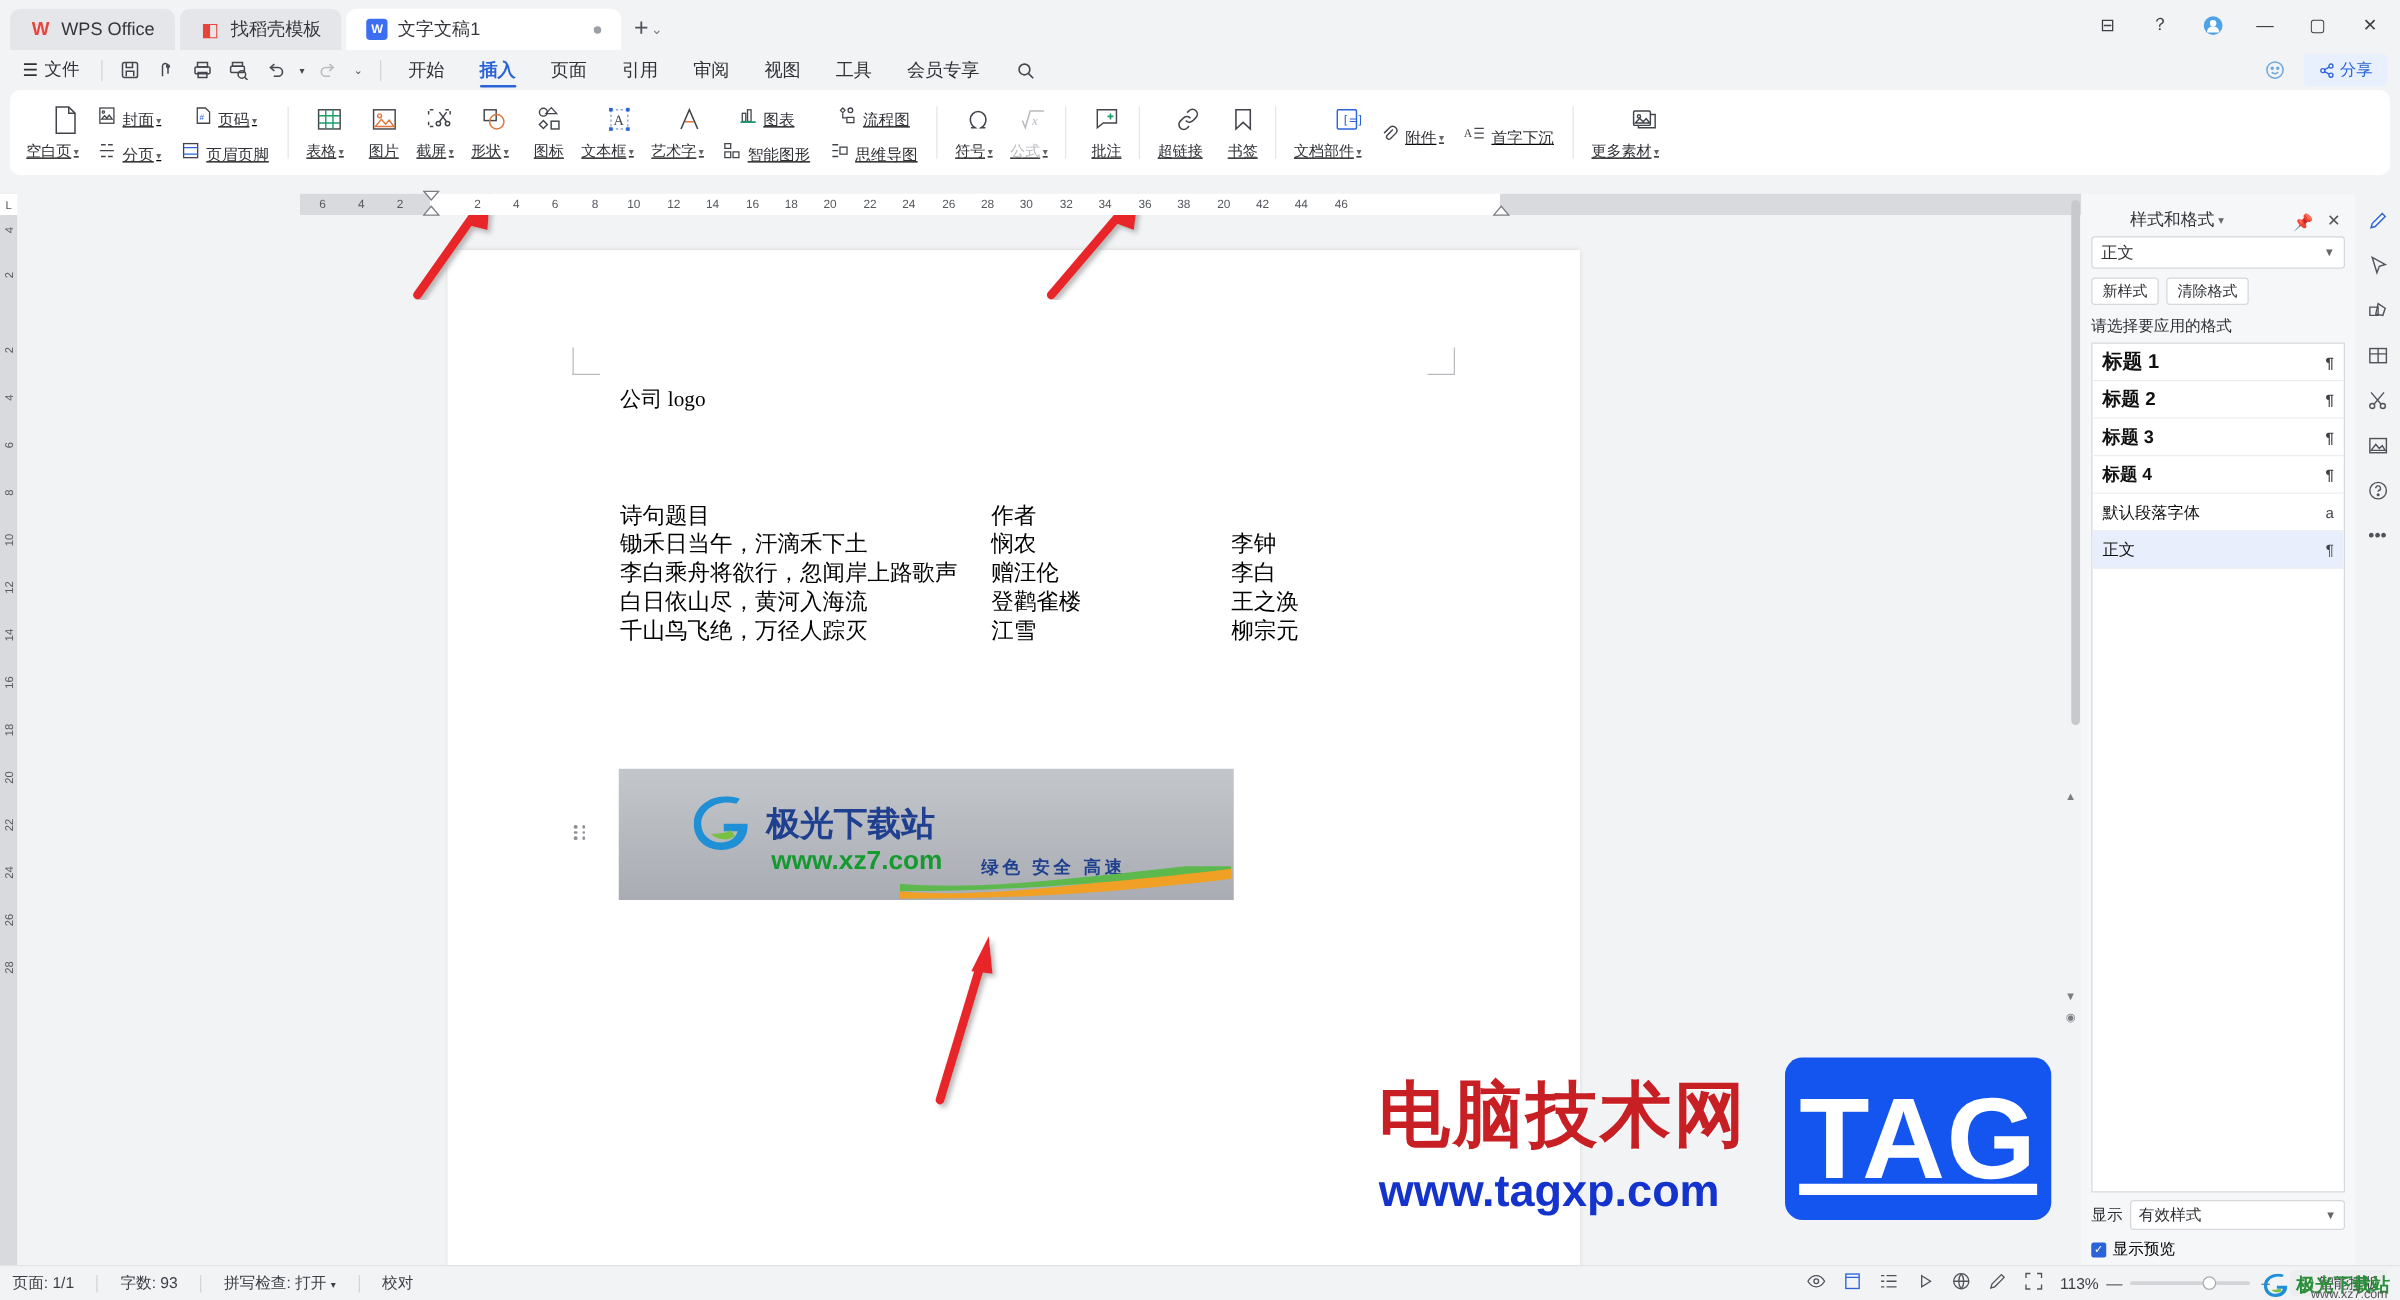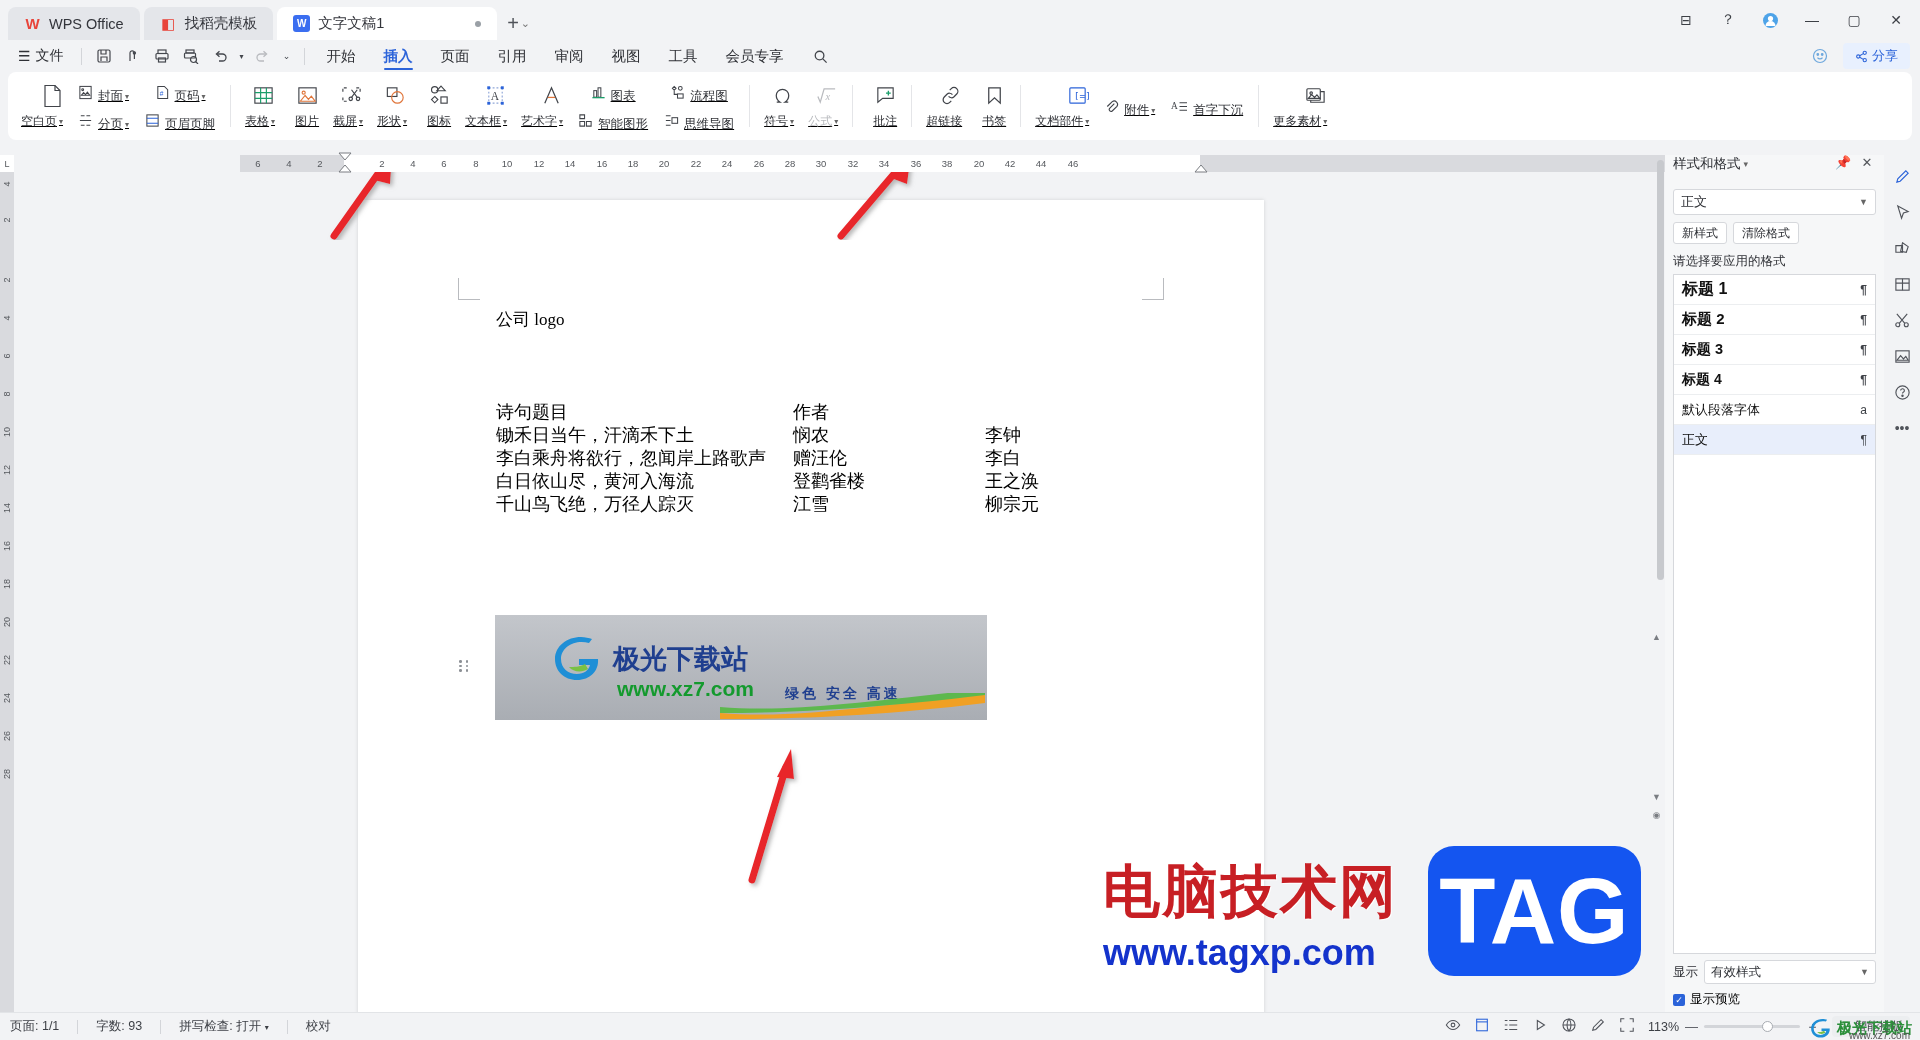--- a/index.html
+++ b/index.html
@@ -109,31 +109,31 @@
                color:#1f3f8f; letter-spacing:3px; }
 
   
   .wm { position:absolute; left:735px; top:640px; width:560px; height:180px; }
   .wm-cn { position:absolute; left:10px; top:14px; font-size:57px; font-weight:bold;
            color:#c71f24; letter-spacing:2px; font-family:"Liberation Sans",sans-serif;
            text-shadow:1px 1px 0 #fff; }
   .wm-url { position:absolute; left:10px; top:92px; font-size:36px; font-weight:bold;
             color:#1433cc; font-family:"Liberation Sans",sans-serif; }
   .wm-tag { position:absolute; left:335px; top:6px; width:213px; height:130px;
-            background:#1455f0; border-radius:26px; display:flex; align-items:center;
+            background:#1455f0; border-radius:14px; display:flex; align-items:center;
             justify-content:center; color:#fff; font-size:92px; font-weight:bold;
-            font-family:"Liberation Sans",sans-serif; letter-spacing:1px; }
+            font-family:"Liberation Sans",sans-serif; letter-spacing:1px;text-decoration:underline; }
 
   
   .arrow { position:absolute; pointer-events:none; }
 
   
   .rightpanel { position:absolute; right:36px; top:155px; bottom:28px; width:219px;
                 background:#f6f7f8; display:flex; flex-direction:column; }
-  .rp-head { height:30px; display:flex; align-items:flex-start; padding:0 8px; gap:6px; }
+  .rp-head { height:30px; display:flex; align-items:flex-end; padding:0 8px; gap:6px;margin-left:31px; }
   .rp-title { font-size:13.5px; color:#2f3136; display:flex; align-items:center; gap:3px; }
   .rp-head .sp { flex:1; }
   .rp-ic { color:#55585d; font-size:13px; width:18px; text-align:center; }
   .rp-sel { margin:4px 8px 0; height:26px; background:#fff; border:1px solid #d6d8dc;
             border-radius:3px; display:flex; align-items:center; padding:0 7px;
             font-size:13px; color:#2f3136; }
   .rp-sel .cv { margin-left:auto; font-size:9px; color:#666; }
   .rp-btns { display:flex; gap:6px; margin:7px 8px 0; }
   .rp-btn { border:1px solid #d6d8dc; background:#fff; border-radius:3px; height:22px;
             font-size:12px; color:#2f3136; padding:0 8px; display:flex;

